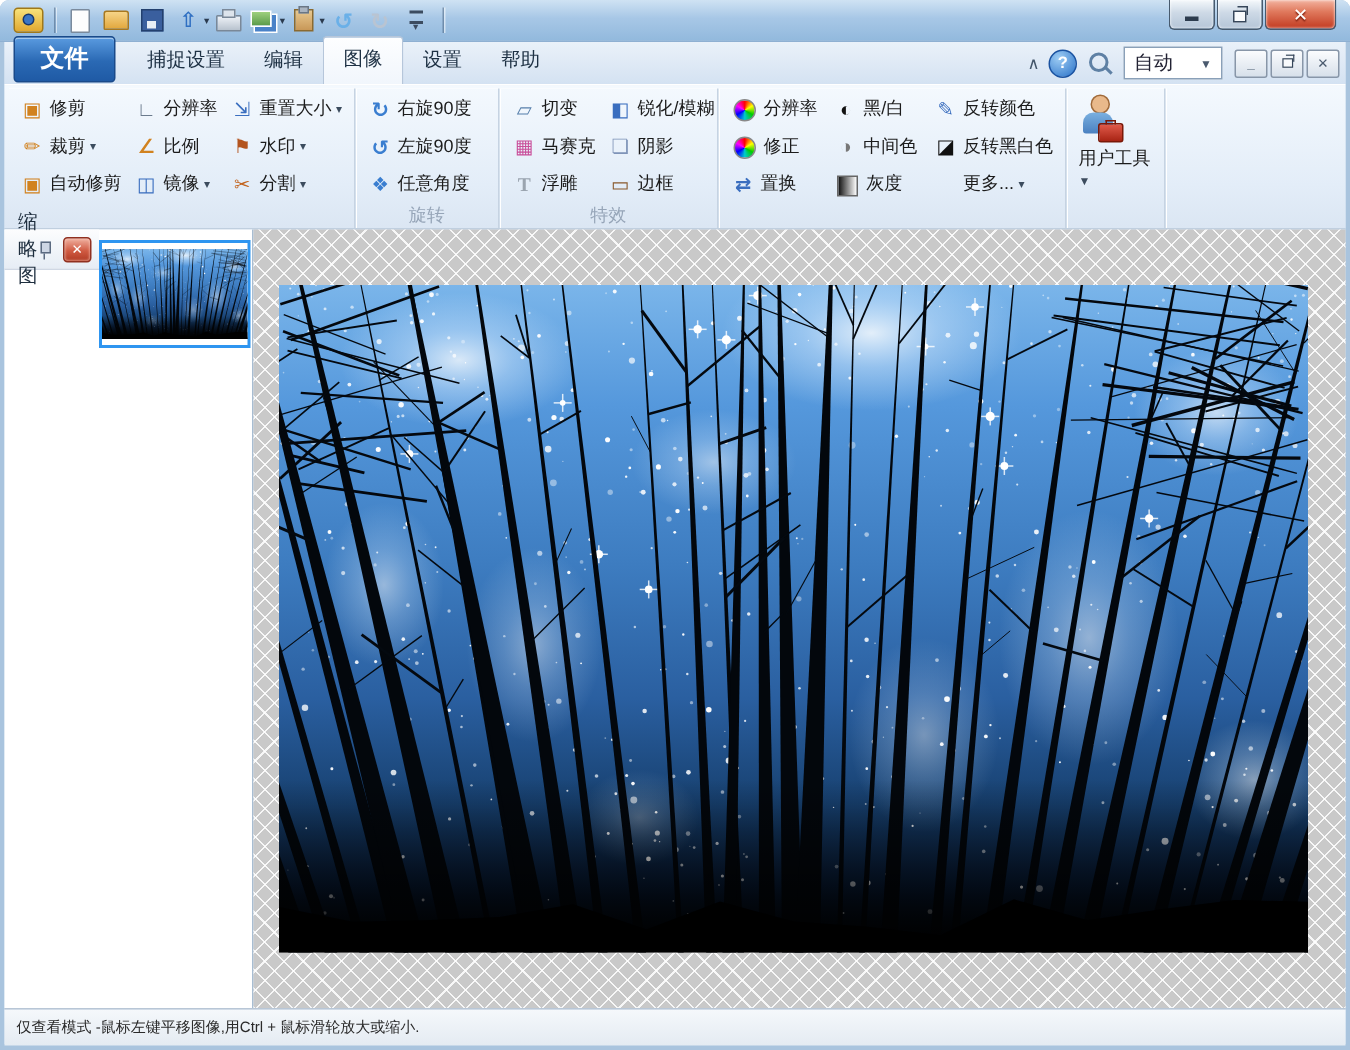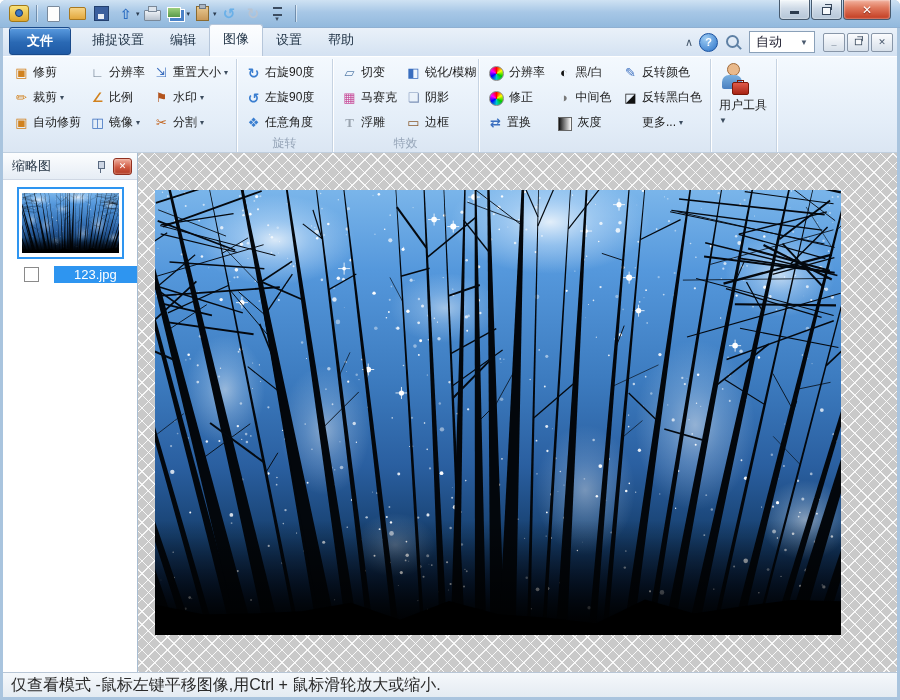--- a/index.html
+++ b/index.html
@@ -34,21 +34,21 @@
   .wc{width:29px;height:19px;border:1px solid #475a6e;border-top:none;border-radius:0 0 4px 4px;
     background:linear-gradient(#f4f8fb,#cdd9e6 45%,#b4c5d7);display:flex;align-items:center;justify-content:center;box-shadow:inset 0 0 2px #fff;margin-left:1px}
   .wc-min-glyph{width:9px;height:3px;background:#2d3c4e;margin-top:6px}
   .ric{position:relative;width:7px;height:6px;border:1px solid #36465a;background:#f8fafc;margin-top:2px}
   .ric::before{content:"";position:absolute;left:2px;top:-4px;width:6px;height:5px;border:1px solid #36465a;border-bottom:none;border-left:none}
   .wc-close{width:46px;background:linear-gradient(#f3b3a0,#e07a5e 40%,#c23a20);color:#fff;font-weight:bold;font-size:12px;text-shadow:0 1px 1px #802010}
   
   .content{position:absolute;left:3px;top:28px;width:894px;height:668px;background:#dbe7f4}
   .tabrow{height:28px;display:flex;align-items:flex-end;padding:0 4px;background:linear-gradient(#eaf1f9,#d4e2f2);position:relative}
   .file-tab{background:linear-gradient(#5a9be0,#2a69b4 55%,#1f5aa5);color:#fff;border:1px solid #1a4a8a;border-radius:3px;
-    padding:4px 17px;font-weight:bold;font-size:13px;margin:2px 8px 1px 2px;box-shadow:inset 0 1px 0 rgba(255,255,255,.45)}
+    padding:4px 17px;font-weight:bold;font-size:16px;margin:2px 8px 1px 2px;box-shadow:inset 0 1px 0 rgba(255,255,255,.45)}
   .tab{padding:5px 13px 7px;color:#1e3144;font-size:13px}
   .tab.active{background:linear-gradient(#fdfeff,#f1f6fc);border:1px solid #b6c6da;border-bottom:none;border-radius:3px 3px 0 0;padding-bottom:8px}
   .tr-right{margin-left:auto;display:flex;align-items:center;padding-bottom:3px}
   .chev{color:#44566a;font-size:11px;margin:0 6px}
   .helpic{width:17px;height:17px;border-radius:50%;background:radial-gradient(circle at 35% 28%,#9ecdf4,#2a72c8);color:#fff;font-weight:bold;font-size:11px;
     display:flex;align-items:center;justify-content:center;border:1px solid #1a52a0;margin-right:6px}
   .mag{position:relative;width:9px;height:9px;border:2px solid #5e80a4;border-radius:50%;margin:0 10px 2px 2px}
   .mag::after{content:"";position:absolute;width:6px;height:2px;background:#5e80a4;right:-5px;bottom:-2px;transform:rotate(45deg)}
   .zoombox{display:flex;align-items:center;justify-content:space-between;background:#fff;border:1px solid #8aa0b8;height:20px;padding:0 6px;min-width:52px;margin-right:6px;font-size:13px;color:#223}
   .zoombox .za{font-size:8px;color:#4a5a6e;margin-left:8px}
@@ -90,39 +90,39 @@
   .ic-invbw{color:#111}
   .bigbtn{display:flex;flex-direction:column;align-items:flex-start;padding:3px 4px 0;color:#1c1c1c}
   .bigbtn .arr{font-size:8px;color:#3c4c5e;margin-top:2px}
   .uticon{position:relative;width:30px;height:32px;margin-bottom:2px}
   .uticon .head{position:absolute;left:8px;top:0;width:11px;height:11px;border-radius:50%;background:#e9b98b;border:1px solid #a06a3a}
   .uticon .bodyp{position:absolute;left:3px;top:12px;width:20px;height:14px;border-radius:7px 7px 2px 2px;background:linear-gradient(#7ab0e0,#4a80c0)}
   .uticon .case{position:absolute;right:0;bottom:0;width:15px;height:11px;background:linear-gradient(#e05a4a,#a82414);border:1px solid #7a1808;border-radius:2px}
   .uticon .case::before{content:"";position:absolute;left:4px;top:-3px;width:5px;height:2px;border:1px solid #7a1808;border-bottom:none}
   
   .main{height:519px;display:flex}
-  .panel{width:135px;background:#fff;border-right:1px solid #a8bdd2;box-sizing:border-box;display:flex;flex-direction:column}
+  .panel{width:166px;background:#fff;border-right:1px solid #a8bdd2;box-sizing:border-box;display:flex;flex-direction:row}
   .phead{height:26px;display:flex;align-items:center;padding:0 5px 0 9px;background:linear-gradient(#fcfdfe,#e6edf5);border-bottom:1px solid #d0d8e4;color:#1e2e3e;font-size:13px}
   .phead-right{margin-left:auto;display:flex;align-items:center}
   .pin{width:10px;height:13px;position:relative;margin-right:7px}
   .pin::before{content:"";position:absolute;left:2px;top:1px;width:5px;height:6px;background:#cdd6e4;border:1px solid #5a6a80}
   .pin::after{content:"";position:absolute;left:4px;top:9px;width:1px;height:4px;background:#5a6a80}
   .pclose{width:17px;height:15px;background:linear-gradient(#f0b0a0,#d05a42 55%,#b03a24);border:1px solid #903020;border-radius:3px;color:#fff;font-size:9px;line-height:14px;text-align:center;font-weight:bold;box-shadow:inset 0 0 2px #ffd0c0}
   .tcard{margin:7px auto 0;width:103px;height:68px;border:2px solid #2e95f0;background:#fff;display:flex;align-items:center;justify-content:center}
   .tcard svg{width:97px;height:60px;display:block}
   .trow{display:flex;align-items:center;margin:7px 0 0 21px}
   .cbx{width:13px;height:13px;border:1px solid #8a8a8a;background:#fff;margin-right:15px}
   .fname{background:#2e95f0;color:#fff;padding:1px 20px;font-size:13px}
   .canvas{flex:1;position:relative;background-color:#c9c9c9;
     background-image:repeating-linear-gradient(45deg,rgba(255,255,255,.85) 0 1px,transparent 1px 9px),
                      repeating-linear-gradient(-45deg,rgba(255,255,255,.85) 0 1px,transparent 1px 9px)}
   .photo{position:absolute;left:17px;top:37px;width:686px;height:445px}
   .photo svg{width:100%;height:100%;display:block}
   
-  .statusbar{height:24px;background:linear-gradient(#f5f8fb,#e4ebf2);border-top:1px solid #b8c6d6;display:flex;align-items:center;color:#2a2a2a;font-size:16px}
+  .statusbar{height:24px;background:linear-gradient(#f5f8fb,#e4ebf2);border-top:1px solid #b8c6d6;display:flex;align-items:center;color:#2a2a2a;font-size:10px}
   .smsg{padding-left:8px}
   .sright{margin-left:auto;display:flex;align-items:center;height:100%}
   .seg{border-left:1px solid #c4cfda;box-shadow:-1px 0 0 #fff;height:17px;line-height:17px;padding:0 14px;color:#333}
   .grip{position:relative;width:14px;height:14px;margin:0 2px 0 4px}
   .grip::after{content:"";position:absolute;right:2px;bottom:2px;width:2px;height:2px;background:#9aa8b6;
     box-shadow:-4px 0 0 #9aa8b6,-8px 0 0 #9aa8b6,0 -4px 0 #9aa8b6,-4px -4px 0 #9aa8b6,0 -8px 0 #9aa8b6}
 </style>
 </head>
 <body>
 

